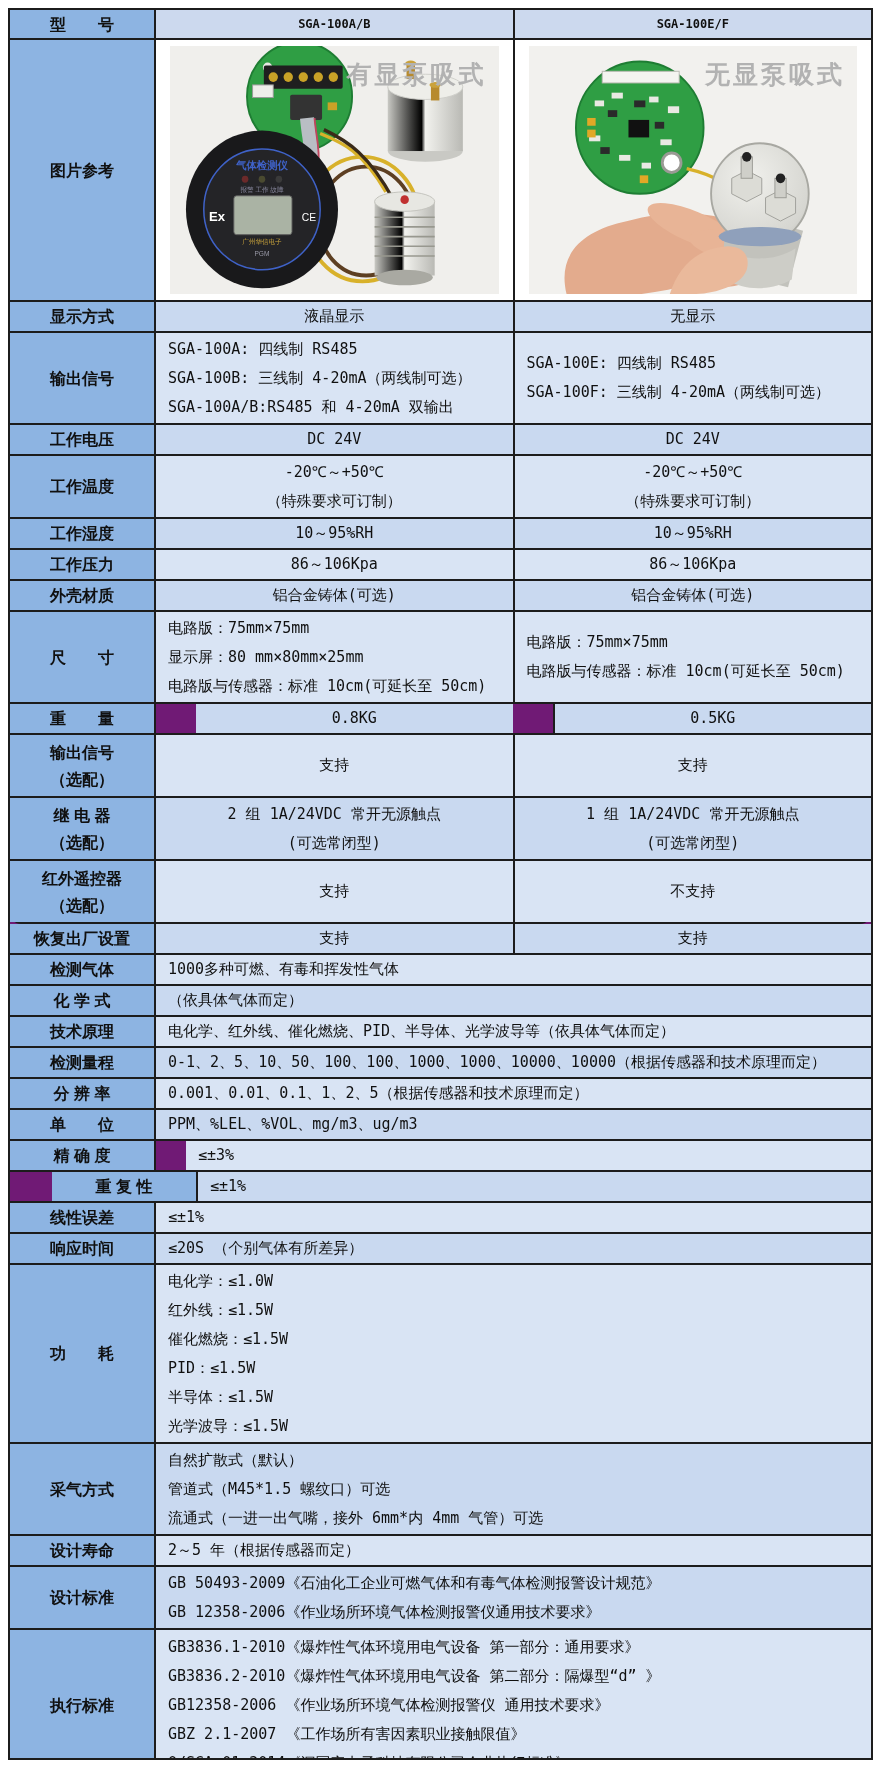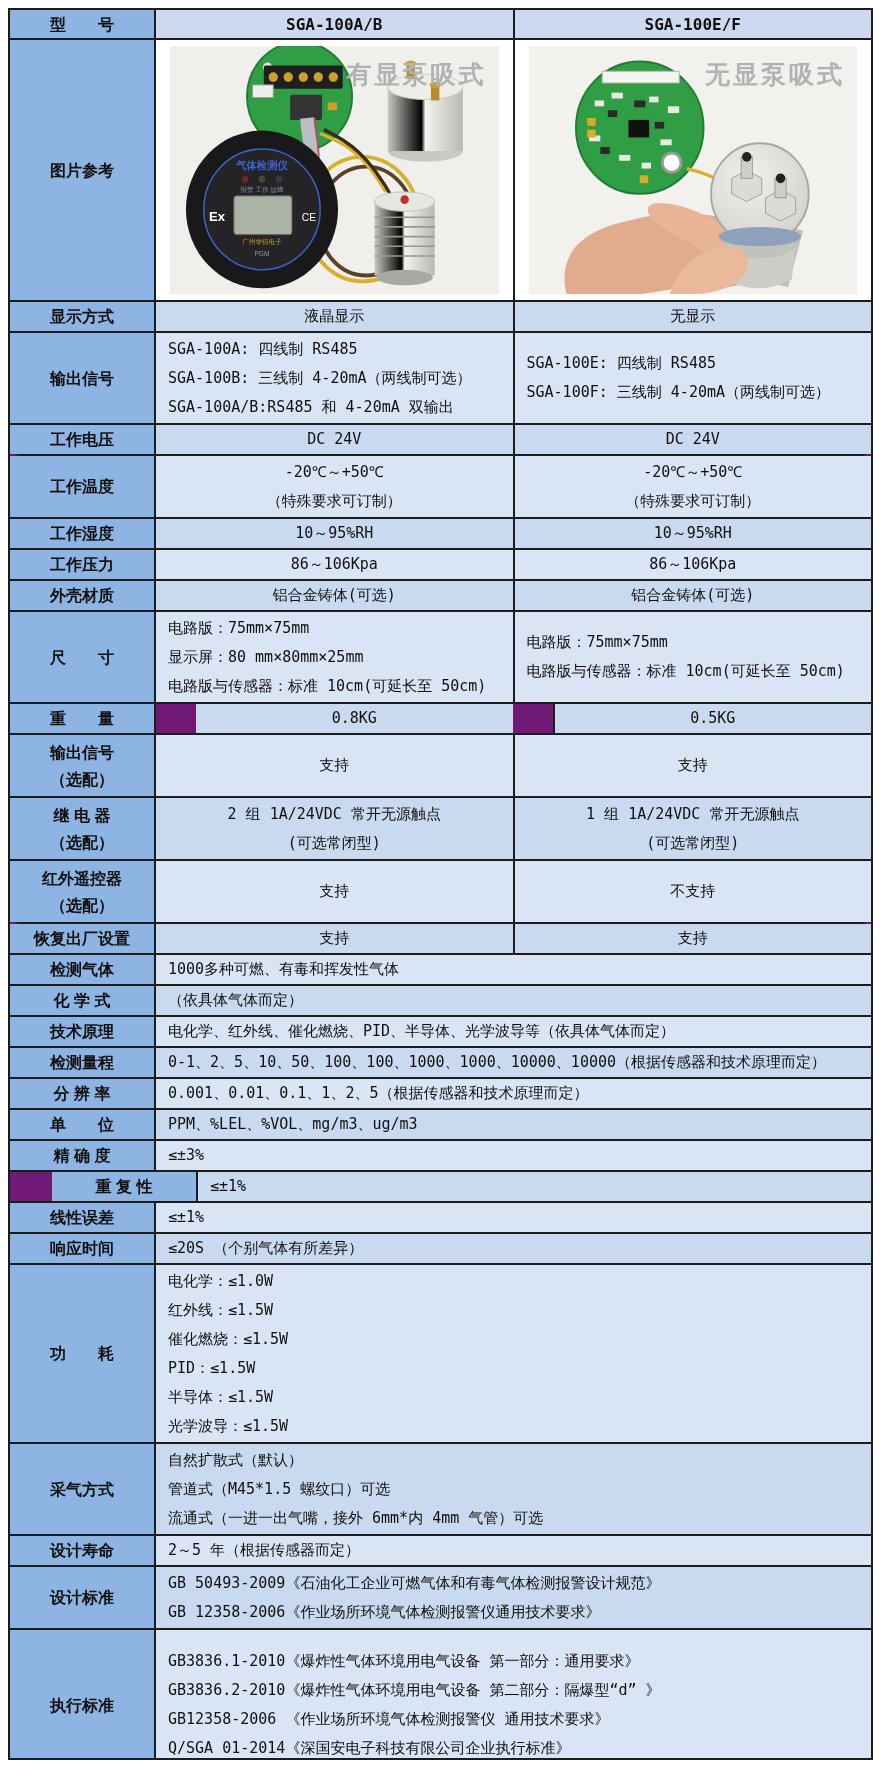--- a/index.html
+++ b/index.html
@@ -44,21 +44,21 @@
   .cell-value + .cell-value{border-left:2px solid var(--border);}
   .cell-value.center{align-items:center;text-align:center;}
   .cell-value.left{align-items:flex-start;text-align:left;padding-left:12px;padding-right:8px;}
   .band-a .cell-value{background:var(--band-a);}
   .band-b .cell-value{background:var(--band-b);}
   
   .header-row{height:30px;flex:0 0 30px;}
   .header-row .cell-model{
     flex:1 1 0;background:var(--header-model-bg);
     display:flex;align-items:center;justify-content:center;
-    font-size:16px;font-weight:bold;
+    font-size:12px;font-weight:bold;
     font-family:"DejaVu Sans Mono","Liberation Mono",monospace;
   }
   .header-row .cell-model + .cell-model{border-left:2px solid var(--border);}
   
   .image-row{height:262px;flex:0 0 262px;}
   .img-cell{
     flex:1 1 0;position:relative;background:#ffffff;padding:6px 14px;
   }
   .img-cell + .img-cell{border-left:2px solid var(--border);}
   .photo{width:100%;height:100%;display:block;background:var(--photo-bg);}
@@ -227,21 +227,21 @@
           <div class="cell-value left">
             <div>SGA-100A: 四线制 RS485</div>
             <div>SGA-100B: 三线制 4-20mA（两线制可选）</div>
             <div>SGA-100A/B:RS485 和 4-20mA 双输出</div>
           </div>
           <div class="cell-value left">
             <div>SGA-100E: 四线制 RS485</div>
             <div>SGA-100F: 三线制 4-20mA（两线制可选）</div>
           </div>
         </div>
-        <div class="row band-a" style="min-height: 30px; border-radius: 10px;">
+        <div class="row band-a" style="min-height: 30px;">
           <div class="cell-label"><div>工作电压</div></div>
           <div class="cell-value center">
             <div>DC 24V</div>
           </div>
           <div class="cell-value center">
             <div>DC 24V</div>
           </div>
         </div>
         <div class="row band-b" style="min-height: 63px;">
           <div class="cell-label"><div>工作温度</div></div>
@@ -369,21 +369,21 @@
           <div class="cell-value left">
             <div>0.001、0.01、0.1、1、2、5（根据传感器和技术原理而定）</div>
           </div>
         </div>
         <div class="row band-a" style="min-height: 30px;">
           <div class="cell-label"><div>单　　位</div></div>
           <div class="cell-value left">
             <div>PPM、%LEL、%VOL、mg/m3、ug/m3</div>
           </div>
         </div>
-        <div class="row band-b" style="min-height: 30px;">
+        <div class="row band-b" style="min-height: 30px; gap: 30px;">
           <div class="cell-label"><div>精 确 度</div></div>
           <div class="cell-value left">
             <div>≤±3%</div>
           </div>
         </div>
         <div class="row band-a" style="min-height: 30px; padding-left: 42px;">
           <div class="cell-label"><div>重 复 性</div></div>
           <div class="cell-value left">
             <div>≤±1%</div>
           </div>
@@ -431,19 +431,20 @@
             <div>GB 50493-2009《石油化工企业可燃气体和有毒气体检测报警设计规范》</div>
             <div>GB 12358-2006《作业场所环境气体检测报警仪通用技术要求》</div>
           </div>
         </div>
         <div class="row band-b" style="min-height: 150px;">
           <div class="cell-label"><div>执行标准</div></div>
           <div class="cell-value left">
             <div>GB3836.1-2010《爆炸性气体环境用电气设备 第一部分：通用要求》</div>
             <div>GB3836.2-2010《爆炸性气体环境用电气设备 第二部分：隔爆型“d” 》</div>
             <div>GB12358-2006 《作业场所环境气体检测报警仪 通用技术要求》</div>
+            <div>GBZ 2.1-2007 《工作场所有害因素职业接触限值》</div>
             <div>Q/SGA 01-2014《深国安电子科技有限公司企业执行标准》</div>
           </div>
         </div>
       </div>
 
   </div>
 </div>
 
 </body></html>

